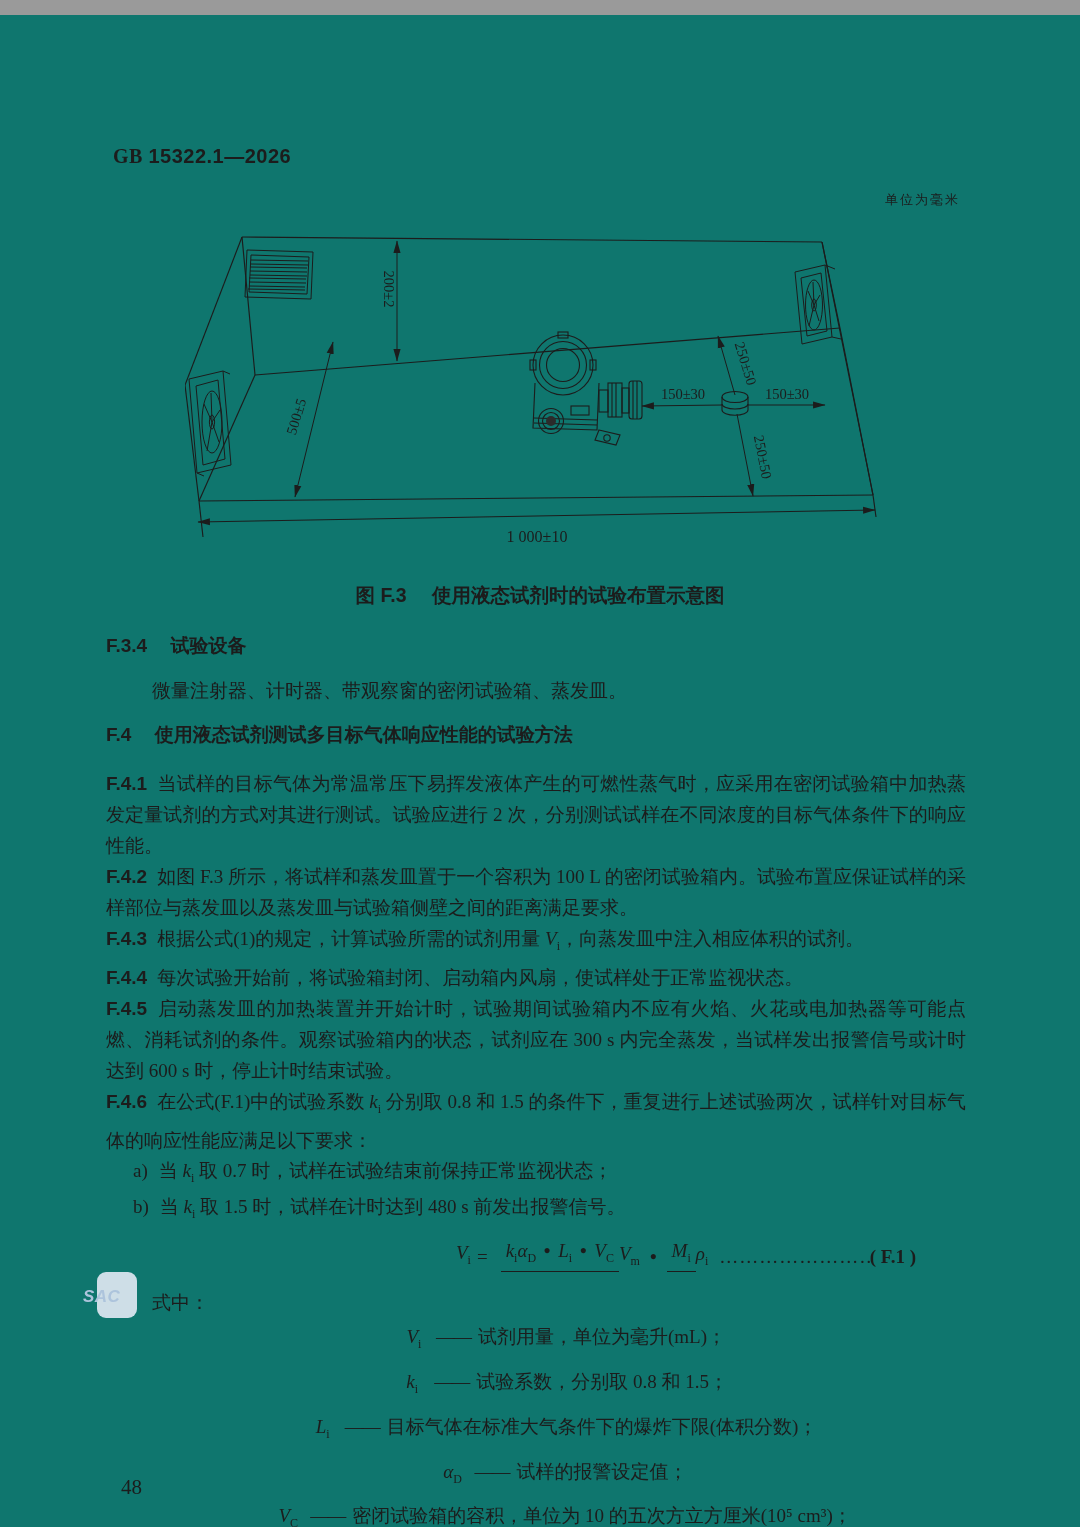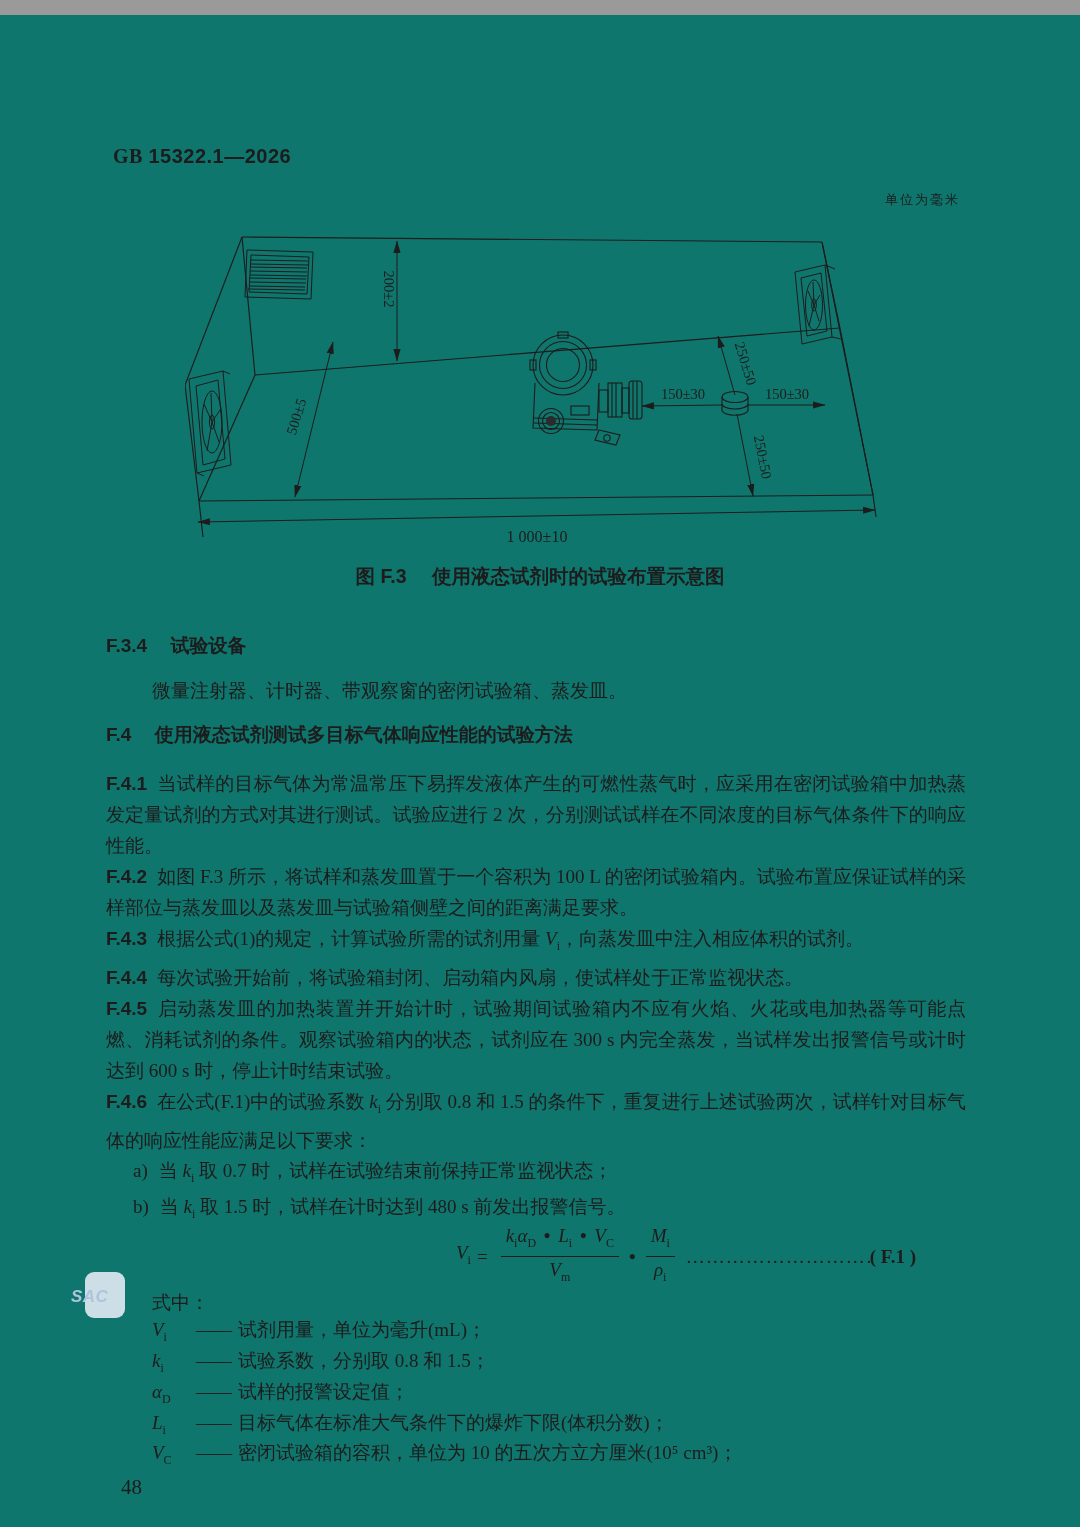--- a/index.html
+++ b/index.html
@@ -6,53 +6,53 @@
   .page{position:relative;width:1080px;height:1527px;background:#0f766e;margin:15px auto;
         font-family:"Liberation Serif","DejaVu Serif",serif;color:#1c1c1c;overflow:hidden;}
   
   .header-code{position:absolute;left:113px;top:130px;font-size:20px;font-weight:bold;letter-spacing:.5px;}
   .header-code .code-rest{font-family:"Liberation Sans","DejaVu Sans",sans-serif;font-weight:600;}
   .unit-note{position:absolute;top:176px;right:120px;font-size:13px;letter-spacing:2px;}
   
   .figure{position:absolute;left:185px;top:210px;width:710px;height:335px;}
   .figure svg{display:block;width:710px;height:335px;}
   text.dim{font-size:14.5px;fill:#1c1c1c;font-family:"Liberation Serif","DejaVu Serif",serif;}
-  .caption{position:absolute;top:548px;left:0;width:100%;text-align:center;font-weight:bold;
+  .caption{position:absolute;top:567px;left:0;width:100%;text-align:center;font-weight:bold;
            font-size:19.5px;font-family:"Liberation Sans","DejaVu Sans",sans-serif;}
   .caption .cap-title{margin-left:20px;}
   
   .col{position:absolute;left:106px;top:615px;width:860px;font-size:19px;line-height:31px;text-align:justify;}
   .hd{font-family:"Liberation Sans","DejaVu Sans",sans-serif;font-weight:bold;text-align:left;}
   .h3{margin:0 0 14px 0;}
   .h2{margin:0 0 18px 0;}
   .hd .num{margin-right:18px;}
   .p-ind{margin:0 0 13px 0;text-indent:46px;}
   .para{margin:0;}
   .para .num{font-family:"Liberation Sans","DejaVu Sans",sans-serif;font-weight:bold;margin-right:10px;}
   .li{padding-left:27px;line-height:30px;text-align:left;margin:0;}
   .li .lab{margin-right:11px;}
   i.v{font-style:italic;font-family:"Liberation Serif","DejaVu Serif",serif;}
   sub{font-size:12px;font-style:normal;}
   
   .formula{display:flex;align-items:center;height:54px;margin:0;padding-left:350px;padding-right:50px;}
-  .frac{display:inline-flex;flex-direction:column;align-items:center;margin:0 7px;font-size:19px;}
+  .frac{display:inline-flex;flex-direction:row;align-items:center;margin:0 7px;font-size:19px;}
   .frac .fn{padding:0 5px 2px 5px;border-bottom:1.4px solid #1c1c1c;line-height:22px;white-space:nowrap;}
   .frac .fd{padding-top:2px;line-height:22px;white-space:nowrap;}
   .cdot{font-weight:bold;margin:0 3px;}
   .eq{margin:0 6px;}
   .leader{flex:1;overflow:hidden;white-space:nowrap;letter-spacing:1px;padding:0 4px;}
   .tag{white-space:nowrap;font-weight:bold;}
   
   .where-label{margin:4px 0 0 0;padding-left:46px;text-align:left;}
-  .where-row{padding-left:46px;line-height:24px;text-align:left;}
+  .where-row{padding-left:46px;line-height:37px;text-align:center;}
   .where-row .sym{display:inline-block;width:44px;}
   .where-row .dash{letter-spacing:-2px;margin-right:8px;}
   
   .page-num{position:absolute;left:121px;top:1460px;font-size:21px;}
-  .watermark{position:absolute;left:71px;top:1257px;width:56px;height:58px;opacity:.9;}
+  .watermark{position:absolute;left:83px;top:1257px;width:56px;height:58px;opacity:.9;}
   .wm-box{position:absolute;right:2px;top:0;width:40px;height:46px;background:#e3eaf5;border-radius:9px;}
   .wm-text{position:absolute;left:0;top:15px;font-family:"Liberation Sans","DejaVu Sans",sans-serif;
            font-weight:bold;font-style:italic;font-size:17px;color:#bfcde9;letter-spacing:.5px;}
 </style>
 </head>
 <body>
 
 <div class="page">
 
   <div class="header-code">
@@ -243,24 +243,24 @@
 
     <p class="where-label">式中：</p>
 
     <div class="where-row">
       <span class="sym"><i class="v">V</i><sub>i</sub></span><span class="dash">——</span><span>试剂用量，单位为毫升(mL)；</span>
     </div>
     <div class="where-row">
       <span class="sym"><i class="v">k</i><sub>i</sub></span><span class="dash">——</span><span>试验系数，分别取 0.8 和 1.5；</span>
     </div>
     <div class="where-row">
+      <span class="sym"><i class="v">L</i><sub>i</sub></span><span class="dash">——</span><span>目标气体在标准大气条件下的爆炸下限(体积分数)；</span>
+    </div>
+    <div class="where-row">
       <span class="sym"><i class="v">α</i><sub>D</sub></span><span class="dash">——</span><span>试样的报警设定值；</span>
-    </div>
-    <div class="where-row">
-      <span class="sym"><i class="v">L</i><sub>i</sub></span><span class="dash">——</span><span>目标气体在标准大气条件下的爆炸下限(体积分数)；</span>
     </div>
     <div class="where-row">
       <span class="sym"><i class="v">V</i><sub>C</sub></span><span class="dash">——</span><span>密闭试验箱的容积，单位为 10 的五次方立方厘米(10⁵ cm³)；</span>
     </div>
 
   </div>
 
   <div class="watermark">
     <span class="wm-box"></span>
     <span class="wm-text">SAC</span>

